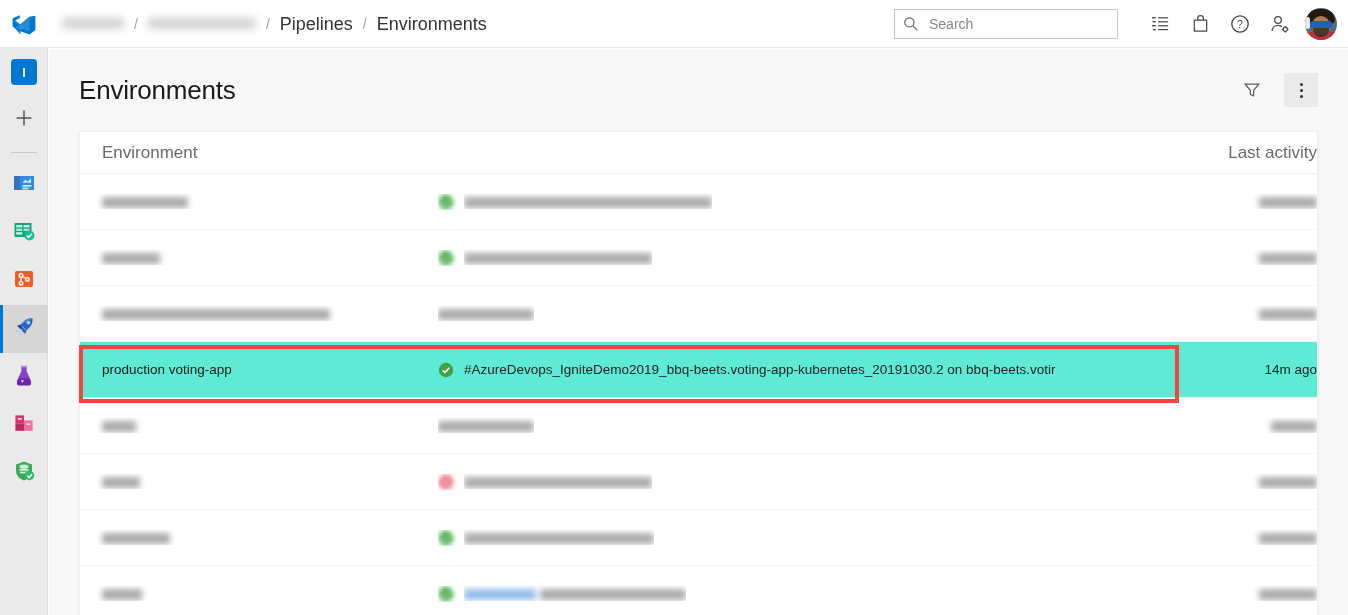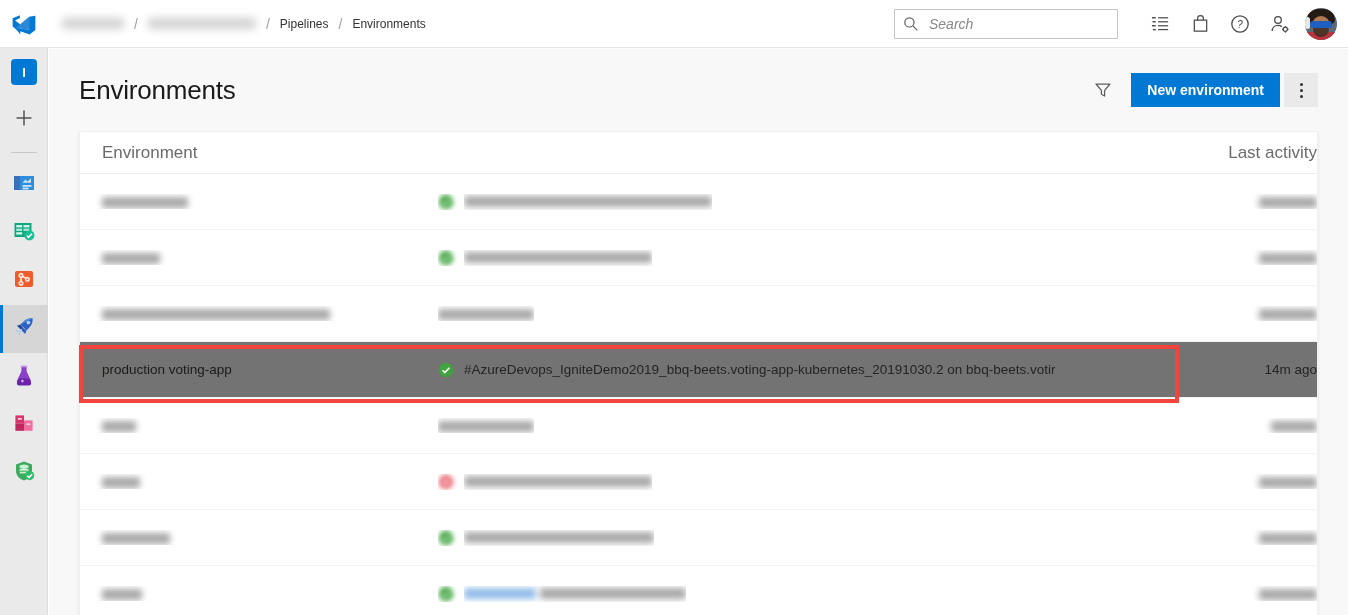--- a/index.html
+++ b/index.html
@@ -18,36 +18,35 @@
     position: absolute; top: 0; left: 0; width: 1348px; height: 48px;
     background: #ffffff; display: flex; align-items: center;
     border-bottom: 1px solid #e6e6e6;
   }
   .logo-cell {
     width: 48px; height: 48px; display: flex; align-items: center; justify-content: center;
     flex: 0 0 48px;
   }
   .breadcrumb { display: flex; align-items: center; height: 48px; padding-left: 8px; }
   .bc-item {
-    font-size: 12px; color: #323130; padding: 0 6px; white-space: nowrap;
+    font-size: 18px; color: #323130; padding: 0 6px; white-space: nowrap;
     line-height: 48px; text-decoration: none;
   }
   .bc-item.link { color: #333333; }
   .bc-sep { color: #a19f9d; font-size: 14px; padding: 0 4px; }
   .bc-blur {
     display: inline-block; height: 11px; border-radius: 3px;
     background: #c9c9c9; filter: blur(4px); opacity: .85; margin: 0 6px;
   }
   .bc-blur.b1 { width: 62px; }
   .bc-blur.b2 { width: 108px; }
 
   .topbar-right {
     margin-left: auto; display: flex; align-items: center; height: 44px;
     padding-right: 6px;
-    font-style: italic;
   }
   .searchbox {
     width: 224px; height: 30px; border: 1px solid #c8c6c4; background: #fff;
     display: flex; align-items: center; padding: 0 8px; margin-right: 22px;
   }
   .searchbox .s-icon { flex: 0 0 18px; display: flex; align-items: center; }
   .searchbox .s-text {
     font-size: 14px; color: #8a8886; margin-left: 8px; user-select: none;
   }
   .tb-icon {
@@ -136,35 +135,35 @@
   .col-stat  { flex: 0 0 645px; }
   .col-act   { flex: 1 1 auto; text-align: right; }
 
   .trow {
     display: flex; align-items: center; height: 56px;
     border-bottom: 1px solid #f4f4f4; position: relative;
   }
   .trow .cell { font-size: 13.5px; color: #242424; overflow: hidden; white-space: nowrap; }
   .trow .cell.col-env { font-weight: 400; }
 
-  .status-cell { display: flex; }
+  .status-cell { display: flex; align-items: center; }
   .status-icon { flex: 0 0 16px; width: 16px; height: 16px; margin-right: 10px; }
   .status-text { font-size: 13.5px; color: #242424; white-space: nowrap; overflow: hidden; }
   .blurbar {
     display: inline-block; height: 11px; border-radius: 2px; background: #8c8c8c;
     filter: blur(3.4px); opacity: .75; vertical-align: middle;
   }
   .blur-dot { filter: blur(2.6px); }
 
   
   .highlight-box {
     position: absolute; left: 30px; top: 296px; width: 1100px; height: 58px;
     border: 4px solid #f2453d; pointer-events: none; z-index: 5;
   }
-  .row-focus { background: #737373; }
+  .row-focus { background: #5eead4; }
   .row-focus .cell.col-env { font-weight: 400; color: #1b1a19; }
 
   .check-ico { display: block; }
 </style>
 </head>
 <body>
 
 <div id="app">
 
   <div class="topbar">
@@ -371,21 +370,20 @@
   <div class="page">
 
     <div class="page-head">
       <div class="page-title">Environments</div>
       <div class="head-actions">
         <div class="funnel-btn">
           <svg width="18" height="18" viewBox="0 0 18 18" aria-hidden="true">
             <path d="M2 3h14l-5.4 6.3V15L7.4 13.2V9.3L2 3z" fill="none" stroke="#605e5c" stroke-width="1.25" stroke-linejoin="round"></path>
           </svg>
         </div>
-        <button class="primary-btn">New environment</button>
         <button class="more-btn">
           <span class="dots">
               <i></i>
               <i></i>
               <i></i>
             </span>
         </button>
       </div>
     </div>
 

